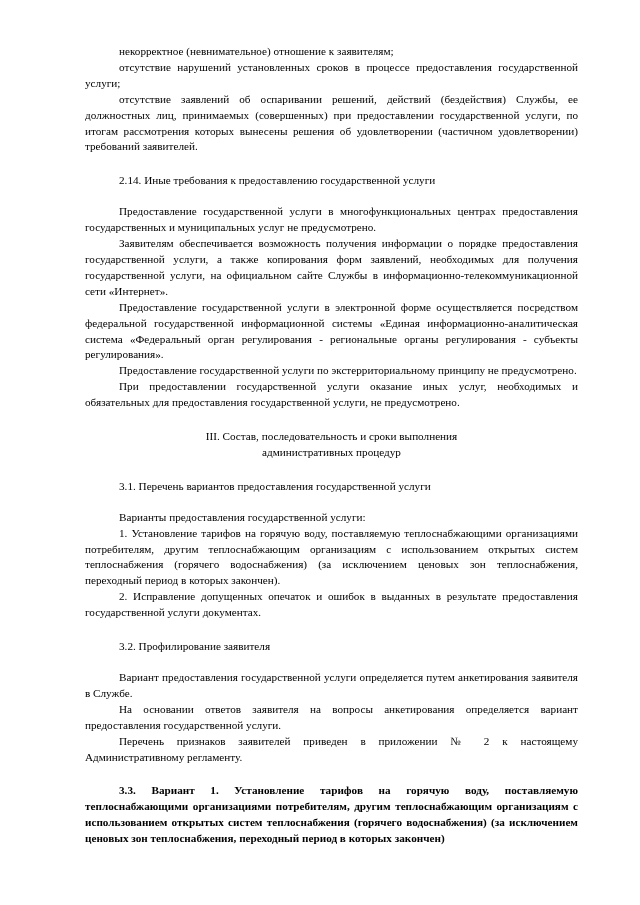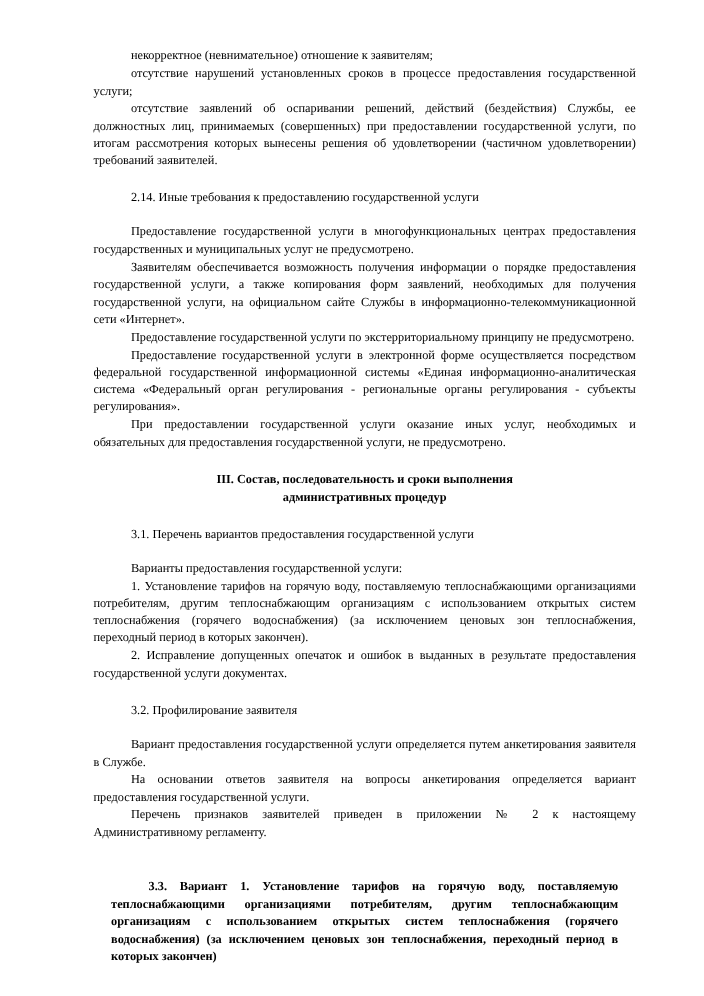--- a/index.html
+++ b/index.html
@@ -29,33 +29,33 @@
   p {
     margin: 0;
     text-align: justify;
     text-justify: inter-word;
   }
   .indent {
     text-indent: 34px;
   }
   .heading {
     text-align: center;
-    font-weight: bold;
+    font-weight: normal;
     margin: 0;
   }
   .heading-left {
     font-weight: normal;
     text-indent: 34px;
     margin: 0;
     text-align: left;
   }
   .heading-just {
     font-weight: bold;
     text-indent: 34px;
-    margin: 16px;
+    margin: 0;
     text-align: justify;
   }
   .gap-md { height: 15px; }
   .gap-lg { height: 18px; }
 </style>
 </head>
 <body>
 
 <div class="page">
   <div class="doc-body">
@@ -63,22 +63,22 @@
     <p class="indent">некорректное (невнимательное) отношение к заявителям;</p>
     <p class="indent">отсутствие нарушений установленных сроков в процессе предоставления государственной услуги;</p>
     <p class="indent">отсутствие заявлений об оспаривании решений, действий (бездействия) Службы, ее должностных лиц, принимаемых (совершенных) при предоставлении государственной услуги, по итогам рассмотрения которых вынесены решения об удовлетворении (частичном удовлетворении) требований заявителей.</p>
 
     <div class="gap-lg"></div>
     <p class="heading-left">2.14. Иные требования к предоставлению государственной услуги</p>
     <div class="gap-md"></div>
 
     <p class="indent">Предоставление государственной услуги в многофункциональных центрах предоставления государственных и муниципальных услуг не предусмотрено.</p>
     <p class="indent">Заявителям обеспечивается возможность получения информации о порядке предоставления государственной услуги, а также копирования форм заявлений, необходимых для получения государственной услуги, на официальном сайте Службы в информационно-телекоммуникационной сети «Интернет».</p>
+    <p class="indent">Предоставление государственной услуги в электронной форме осуществляется посредством федеральной государственной информационной системы «Единая информационно-аналитическая система «Федеральный орган регулирования - региональные органы регулирования - субъекты регулирования».</p>
     <p class="indent">Предоставление государственной услуги по экстерриториальному принципу не предусмотрено.</p>
-    <p class="indent">Предоставление государственной услуги в электронной форме осуществляется посредством федеральной государственной информационной системы «Единая информационно-аналитическая система «Федеральный орган регулирования - региональные органы регулирования - субъекты регулирования».</p>
     <p class="indent">При предоставлении государственной услуги оказание иных услуг, необходимых и обязательных для предоставления государственной услуги, не предусмотрено.</p>
 
     <div class="gap-lg"></div>
     <p class="heading">III. Состав, последовательность и сроки выполнения</p>
     <p class="heading">административных процедур</p>
     <div class="gap-lg"></div>
 
     <p class="heading-left">3.1. Перечень вариантов предоставления государственной услуги</p>
     <div class="gap-md"></div>
 

